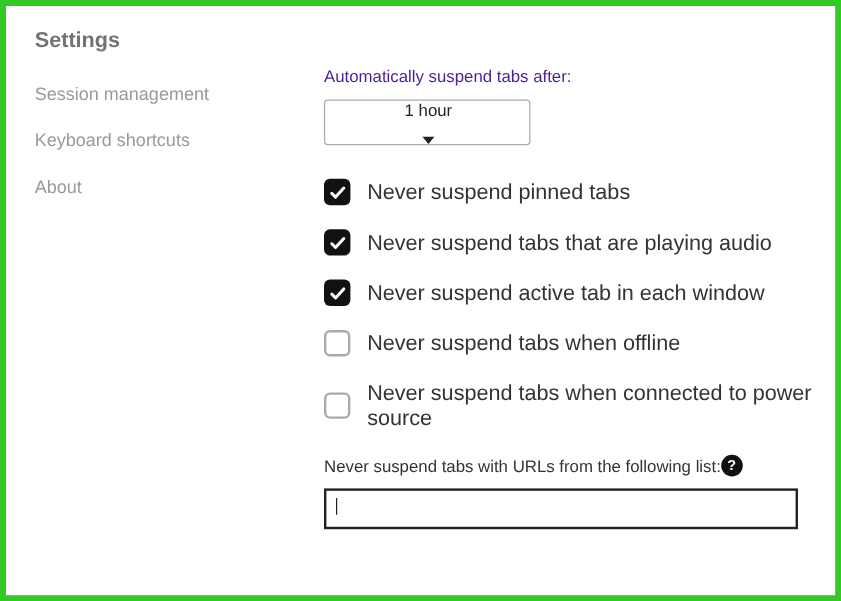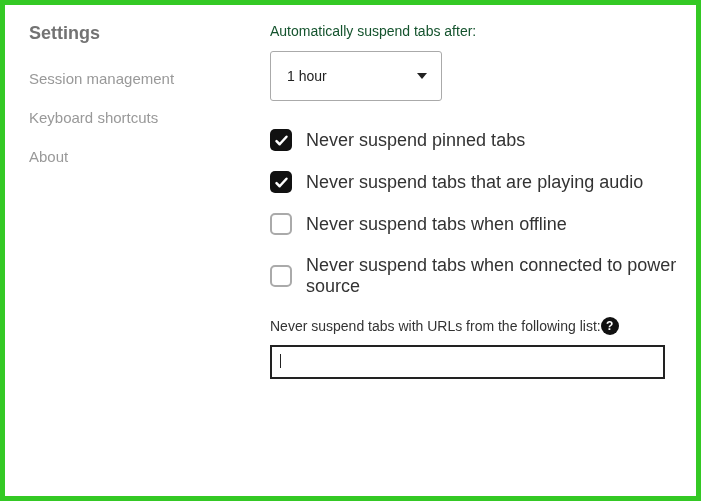--- a/index.html
+++ b/index.html
@@ -40,34 +40,36 @@
       padding: 18px 18px 0 40px;
     }
     .page-title {
       font-size: 18px;
       font-weight: 700;
       color: #111;
       margin-bottom: 28px;
     }
     .field-label {
       font-size: 14px;
-      color: #14532d;
+      color: #4c1d95;
       margin-bottom: 12px;
+      margin-top: 32px;
     }
     .select-wrap {
       width: 172px;
-      height: 50px;
+      height: 38px;
       border: 1px solid #aaa;
       border-radius: 3px;
       display: flex;
       align-items: center;
       justify-content: space-between;
       padding: 0 14px 0 16px;
       margin-bottom: 28px;
       cursor: pointer;
+      flex-direction: column;
     }
     .select-value { font-size: 14px; color: #222; }
     .caret {
       width: 0; height: 0;
       border-left: 5px solid transparent;
       border-right: 5px solid transparent;
       border-top: 6px solid #222;
     }
     .check-row {
       display: flex;
@@ -144,20 +146,28 @@
         </div>
         <div class="check-row">
           <div class="cbox on">
             <svg viewBox="0 0 24 24" fill="none" stroke="#fff" stroke-width="4" stroke-linecap="round" stroke-linejoin="round">
               <polyline points="4 13 9 18 20 6"></polyline>
             </svg>
           </div>
           <span class="check-label">Never suspend tabs that are playing audio</span>
         </div>
         <div class="check-row">
+          <div class="cbox on">
+            <svg viewBox="0 0 24 24" fill="none" stroke="#fff" stroke-width="4" stroke-linecap="round" stroke-linejoin="round">
+              <polyline points="4 13 9 18 20 6"></polyline>
+            </svg>
+          </div>
+          <span class="check-label">Never suspend active tab in each window</span>
+        </div>
+        <div class="check-row">
           <div class="cbox off"></div>
           <span class="check-label">Never suspend tabs when offline</span>
         </div>
         <div class="check-row">
           <div class="cbox off"></div>
           <span class="check-label">Never suspend tabs when connected to power source</span>
         </div>
       </div>
 
     <div class="whitelist-label-row">

